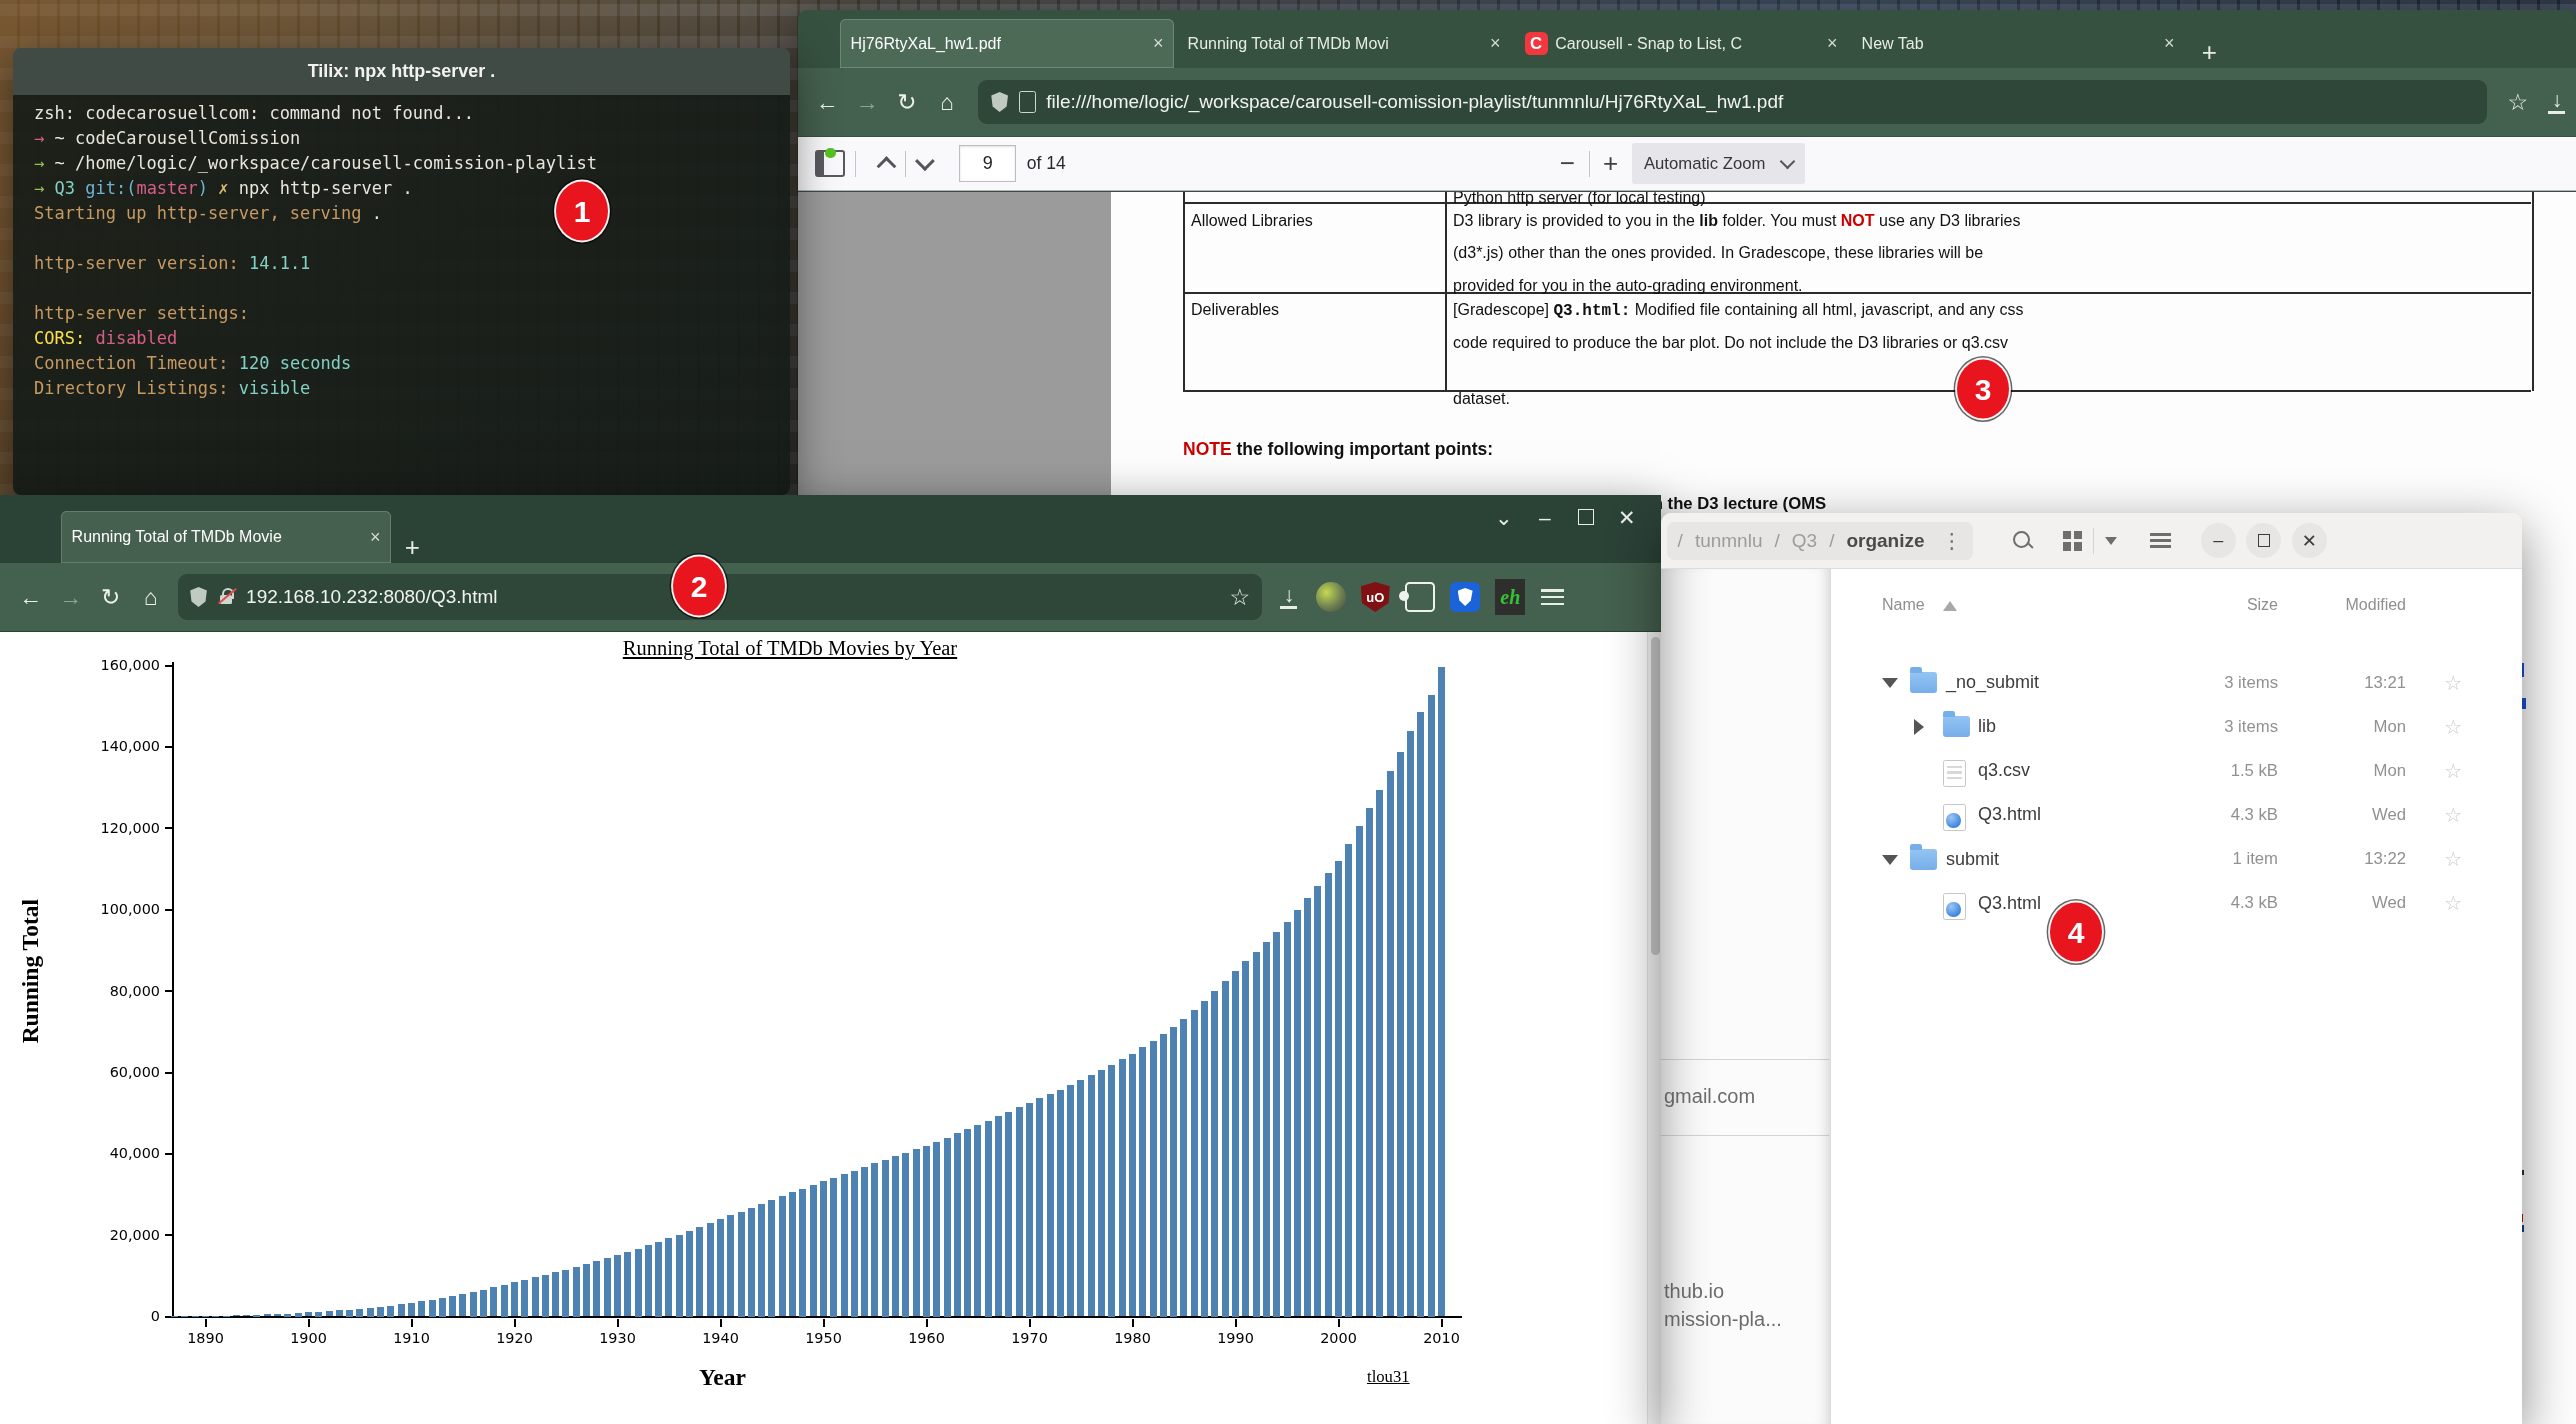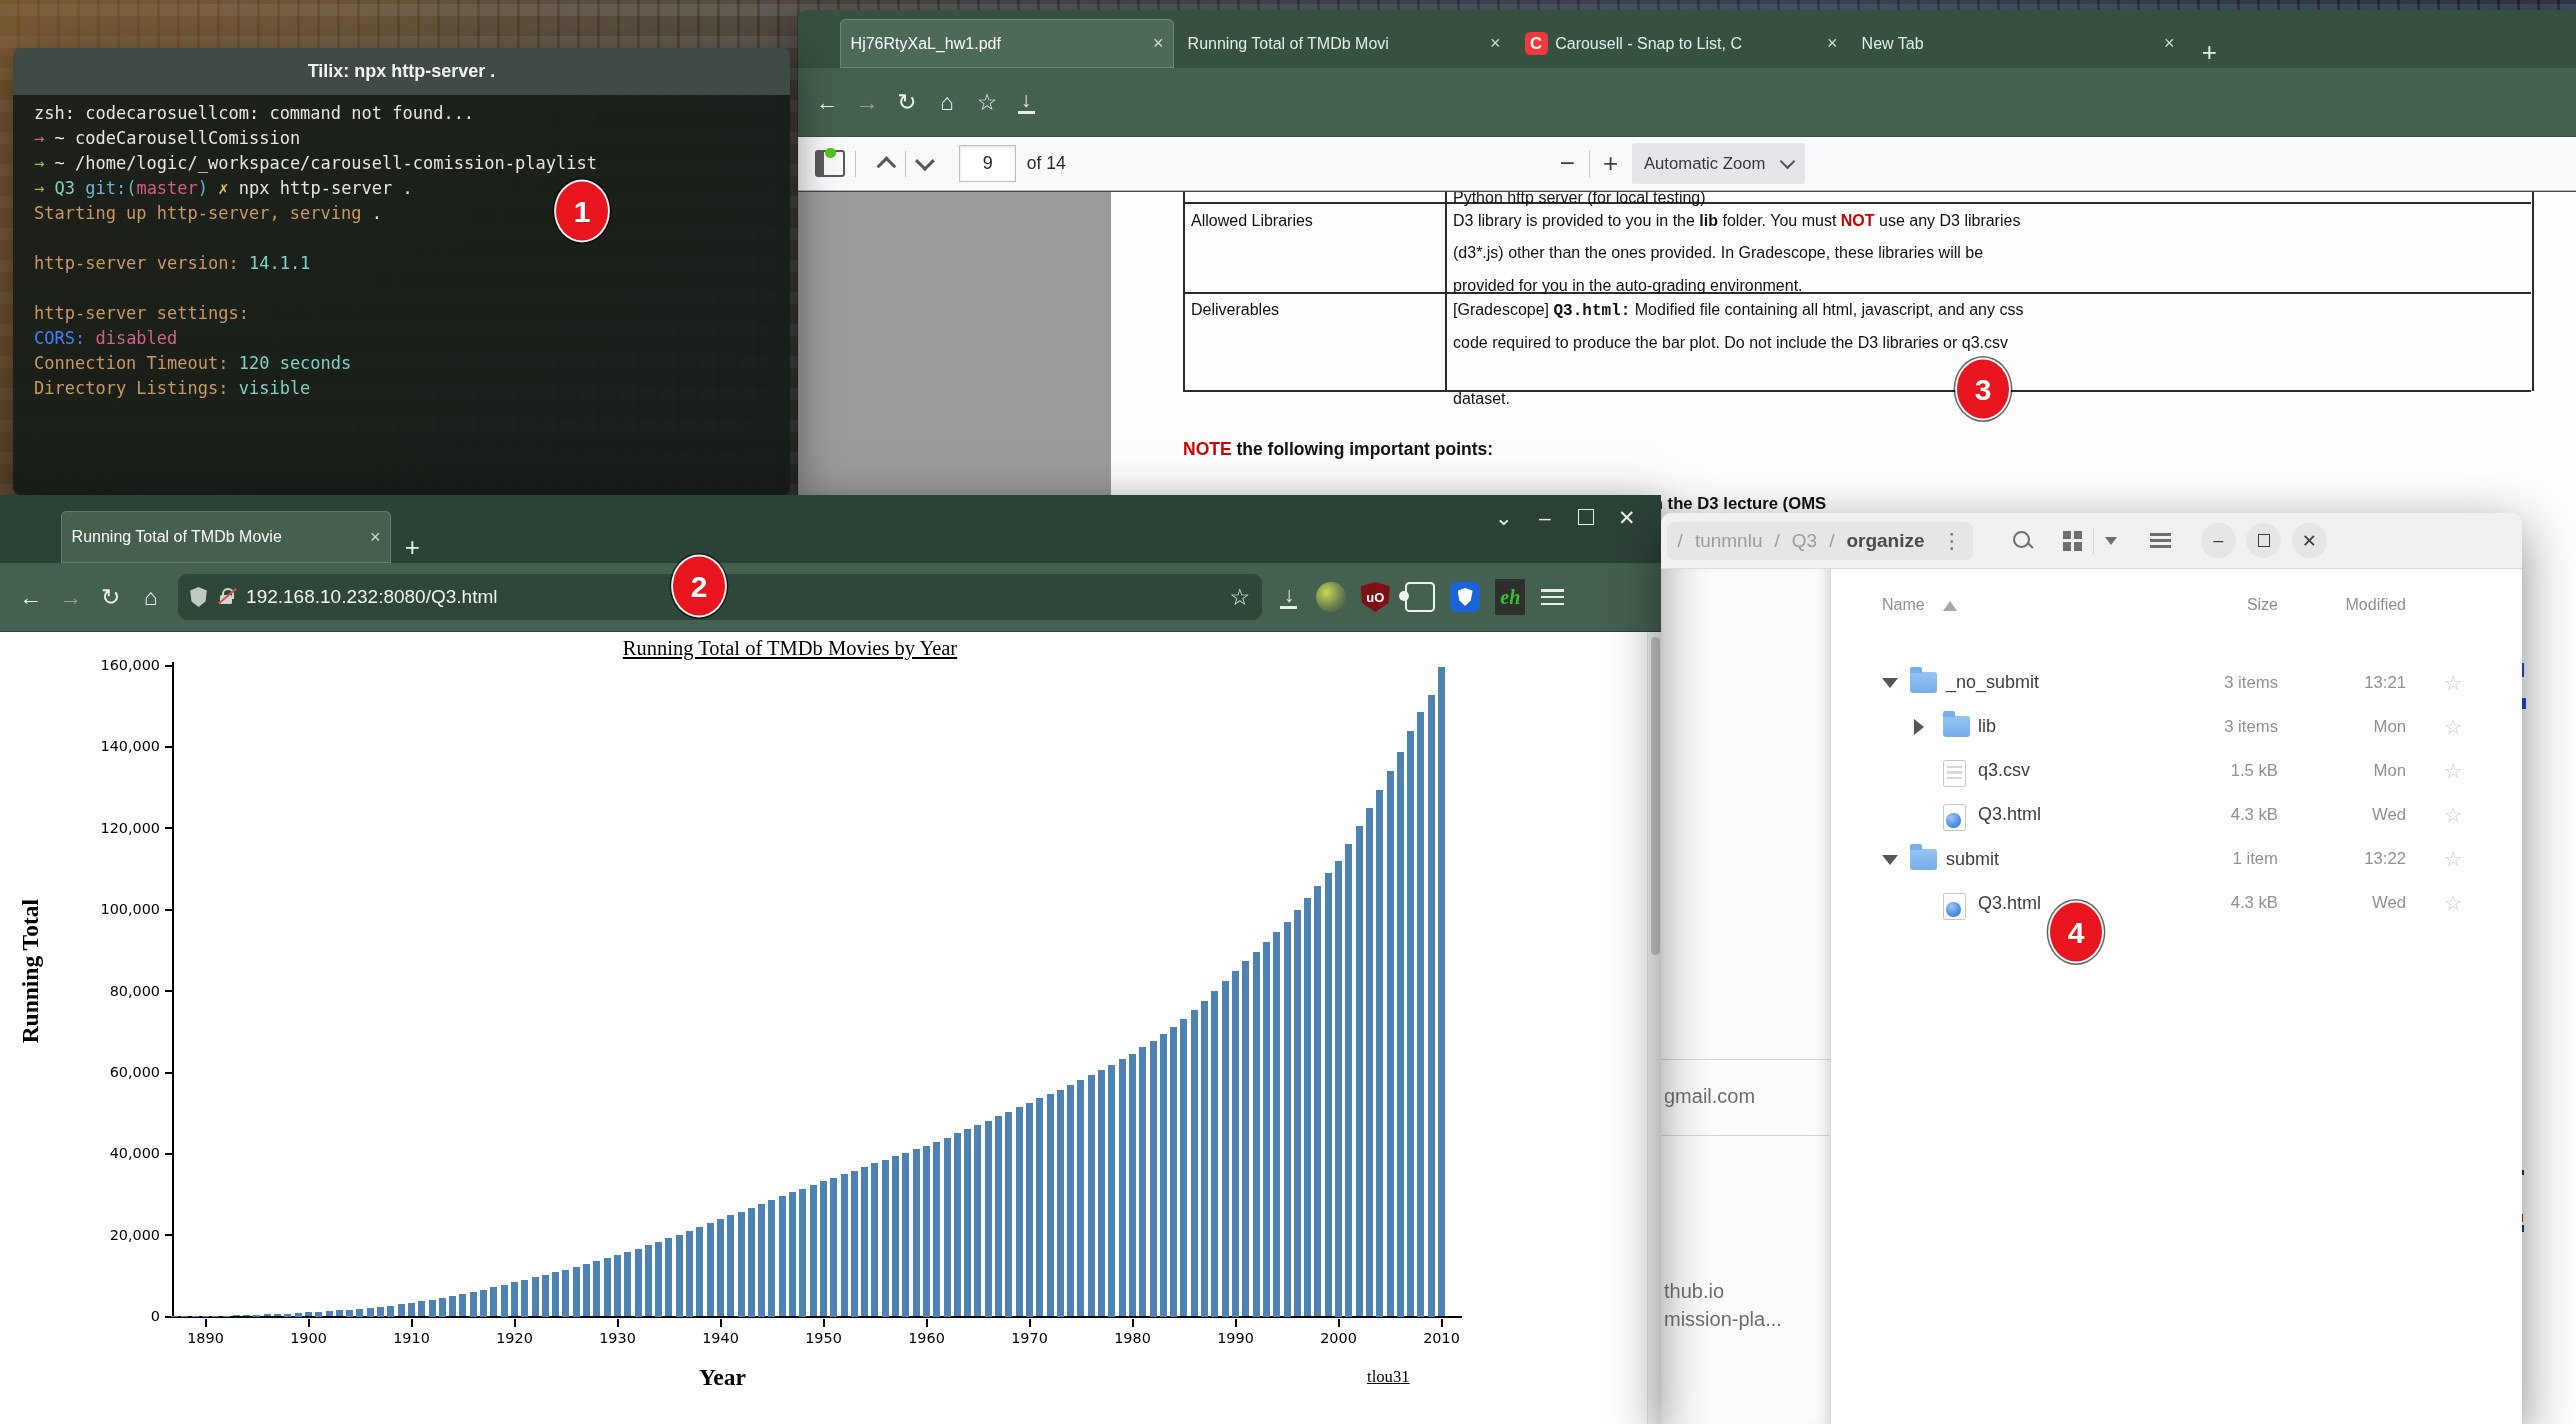--- a/index.html
+++ b/index.html
@@ -202,20 +202,25 @@
             <span class="tab-close">×</span>
           </div>
         </div>
       <div class="newtab-plus">+</div>
     </div>
     <div class="ff-navbar" style="top:58px;height:68px;">
       <div class="navicon">←</div>
       <div class="navicon dim">→</div>
       <div class="navicon">↻</div>
       <div class="navicon">⌂</div>
+      <div class="urlbar">
+        <span class="shield"></span>
+        <span class="docicon"></span>
+        <span style="overflow:hidden;white-space:nowrap;flex:1;">file:///home/logic/_workspace/carousell-comission-playlist/tunmnlu/Hj76RtyXaL_hw1.pdf</span>
+      </div>
       <div class="navicon star">☆</div>
       <div class="ext dl">
           <b>↓</b>
           <i></i>
         </div>
     </div>
     <div class="pdftoolbar">
       <div class="sbtoggle">
           <i></i>
         </div>
@@ -277,21 +282,21 @@
     <div class="term-body" id="termBody">
         <div class="tline"><span style="color: rgb(233, 230, 221);">zsh: codecarosuellcom: command not found...</span></div>
         <div class="tline"><span style="color: rgb(215, 95, 135);">→</span><span style="color: rgb(233, 230, 221);"> ~ codeCarousellComission</span></div>
         <div class="tline"><span style="color: rgb(147, 193, 83);">→</span><span style="color: rgb(233, 230, 221);"> ~ /home/logic/_workspace/carousell-comission-playlist</span></div>
         <div class="tline"><span style="color: rgb(147, 193, 83);">→</span><span style="color: rgb(131, 208, 196);"> Q3 </span><span style="color: rgb(111, 179, 210);">git:(</span><span style="color: rgb(215, 95, 135);">master</span><span style="color: rgb(111, 179, 210);">)</span><span style="color: rgb(223, 192, 106);"> ✗</span><span style="color: rgb(233, 230, 221);"> npx http-server .</span></div>
         <div class="tline"><span style="color: rgb(200, 154, 98);">Starting up http-server, serving </span><span style="color: rgb(233, 230, 221);">.</span></div>
         <div class="tline"></div>
         <div class="tline"><span style="color: rgb(200, 154, 98);">http-server version: </span><span style="color: rgb(131, 208, 196);">14.1.1</span></div>
         <div class="tline"></div>
         <div class="tline"><span style="color: rgb(200, 154, 98);">http-server settings:</span></div>
-        <div class="tline"><span style="color: #3b82f6;">CORS: </span><span style="color: rgb(215, 95, 135);">disabled</span></div>
+        <div class="tline"><span style="color: #fde047;">CORS: </span><span style="color: rgb(215, 95, 135);">disabled</span></div>
         <div class="tline"><span style="color: rgb(200, 154, 98);">Connection Timeout: </span><span style="color: rgb(131, 208, 196);">120 seconds</span></div>
         <div class="tline"><span style="color: rgb(200, 154, 98);">Directory Listings: </span><span style="color: rgb(131, 208, 196);">visible</span></div>
       </div>
   </section>
 
   <section class="window chart-win" style="z-index:3">
     <div class="ff-tabbar">
       <div class="ff-tab active" style="width:330px;">
         <span class="tab-title">Running Total of TMDb Movie</span>
         <span class="tab-close">×</span>

